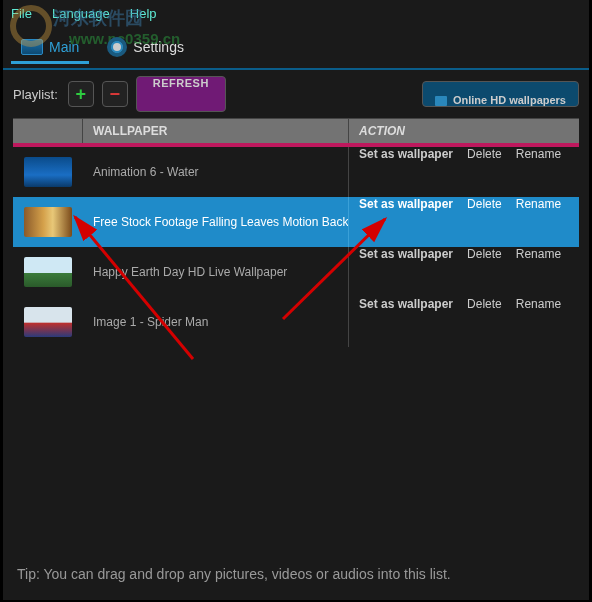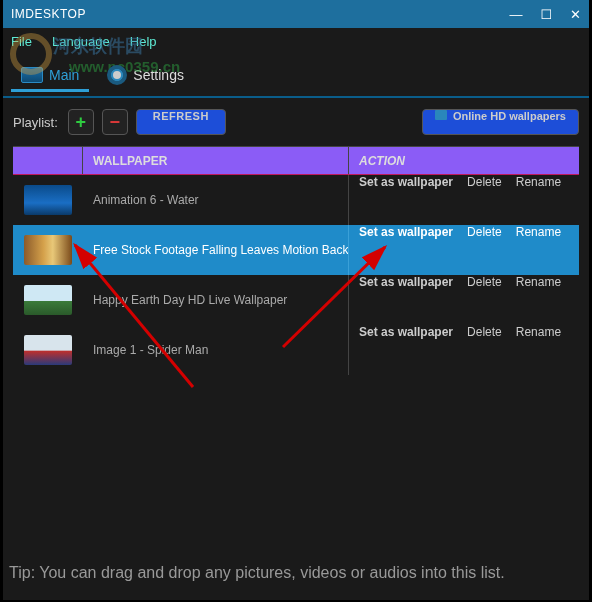--- a/index.html
+++ b/index.html
@@ -24,59 +24,51 @@
 .gear-icon { width: 20px; height: 20px; border-radius: 50%; background: radial-gradient(#2a87bb 40%, #1a5a7f 45%); position: relative; }
 .gear-icon::before { content: ""; position: absolute; inset: 6px; border-radius: 50%; background: #ccc; }
 
 .toolbar { height: 48px; display: flex; align-items: center; padding: 0 10px; gap: 8px; }
 .playlist-label { color: #ccc; font-size: 13px; margin-right: 2px; }
 .dropdown { width: 130px; height: 26px; background: #222; border: 1px solid #555; color: #ccc; font-size: 13px; padding: 0 6px; display: flex; align-items: center; justify-content: space-between; cursor: pointer; }
 .dropdown-arrow { font-size: 10px; }
 .sq-btn { width: 26px; height: 26px; border-radius: 4px; border: 1px solid #555; display: flex; align-items: center; justify-content: center; font-size: 18px; font-weight: bold; cursor: pointer; }
 .add-btn { color: #2ecc40; background: #222; }
 .del-btn { color: #d93838; background: #222; }
-.refresh-btn { height: 26px; padding: 0 16px; border-radius: 4px; border: 1px solid #555; background: #1d4ed8; color: #ccc; font-size: 11px; font-weight: bold; letter-spacing: 0.5px; cursor: pointer; }
+.refresh-btn { height: 36px; padding: 0 16px; border-radius: 4px; border: 1px solid #555; background: #701a75; color: #ccc; font-size: 11px; font-weight: bold; letter-spacing: 0.5px; cursor: pointer; }
 .spacer { flex: 1; }
-.online-btn { height: 26px; padding: 0 12px; border-radius: 4px; border: 1px solid #555; background: #1d4ed8; color: #ccc; font-size: 11px; font-weight: bold; display: flex; align-items: flex-start; gap: 6px; cursor: pointer; }
+.online-btn { height: 26px; padding: 0 12px; border-radius: 4px; border: 1px solid #555; background: #0c4a6e; color: #ccc; font-size: 11px; font-weight: bold; display: flex; align-items: flex-end; gap: 6px; cursor: pointer; }
 .online-icon { width: 12px; height: 10px; background: #2a87bb; border-radius: 1px; }
 
 .table-wrap { margin: 0 10px; border-top: 1px solid #444; position: relative; }
-.table-head { display: flex; height: 28px; background: #8b5cf6; border-bottom: 1px solid #be185d; }
+.table-head { display: flex; height: 28px; background: #737373; border-bottom: 4px solid #be185d; }
 .col-thumb { width: 70px; border-right: 1px solid #444; }
 .col-name { flex: 1; border-right: 1px solid #444; padding: 0 10px; display: flex; align-items: center; color: #ddd; font-size: 12px; font-weight: bold; }
 .col-action { width: 230px; padding: 0 10px; display: flex; align-items: center; color: #ddd; font-size: 12px; font-weight: bold; gap: 14px; font-style: italic; }
 
 .row { display: flex; height: 50px; align-items: center; }
 .row.selected { background: #1f8bc9; }
 .thumb { width: 70px; display: flex; align-items: center; justify-content: center; border-right: 1px solid transparent; }
 .thumb-img { width: 48px; height: 30px; border-radius: 2px; }
 .wname { flex: 1; border-right: 1px solid #444; padding: 0 10px; color: #aaa; font-size: 12px; white-space: nowrap; overflow: hidden; height: 100%; display: flex; align-items: center; }
 .row.selected .wname { color: #fff; border-right-color: #3aa0d8; }
 .actions { width: 230px; padding: 0 10px; display: flex; align-items: flex-start; gap: 14px; color: #ccc; font-size: 12px; height: 100%; }
 .row.selected .actions { color: #fff; }
 .act { cursor: pointer; white-space: nowrap; }
 .act.primary { font-weight: bold; }
 
-.tip { position: absolute; bottom: 18px; left: 6px; color: #999; font-size: 16px; }
+.tip { position: absolute; bottom: 18px; left: 14px; color: #999; font-size: 14px; }
 
 .arrows { position: absolute; top: 0; left: 0; pointer-events: none; }
 </style>
 </head>
 <body>
 
 <div class="window">
 
-  <div class="title-bar">
-    <span class="title-text">IMDESKTOP</span>
-    <div class="win-controls">
-      <span class="win-btn">—</span>
-      <span class="win-btn">☐</span>
-      <span class="win-btn">✕</span>
-    </div>
-  </div>
 
   <div class="menu-bar">
     <span class="menu-item">File</span>
     <span class="menu-item">Language</span>
     <span class="menu-item">Help</span>
     <svg class="watermark" width="200" height="56">
       <text x="50" y="24" fill="#3a7aa8" fill-opacity="0.5" font-size="18" font-weight="bold">河东软件园</text>
       <text x="66" y="44" fill="#2a8a3a" fill-opacity="0.6" font-size="15" font-weight="bold">www.pc0359.cn</text>
       <circle cx="28" cy="26" r="18" fill="none" stroke="#d4a040" stroke-opacity="0.4" stroke-width="6"></circle>
     </svg>

